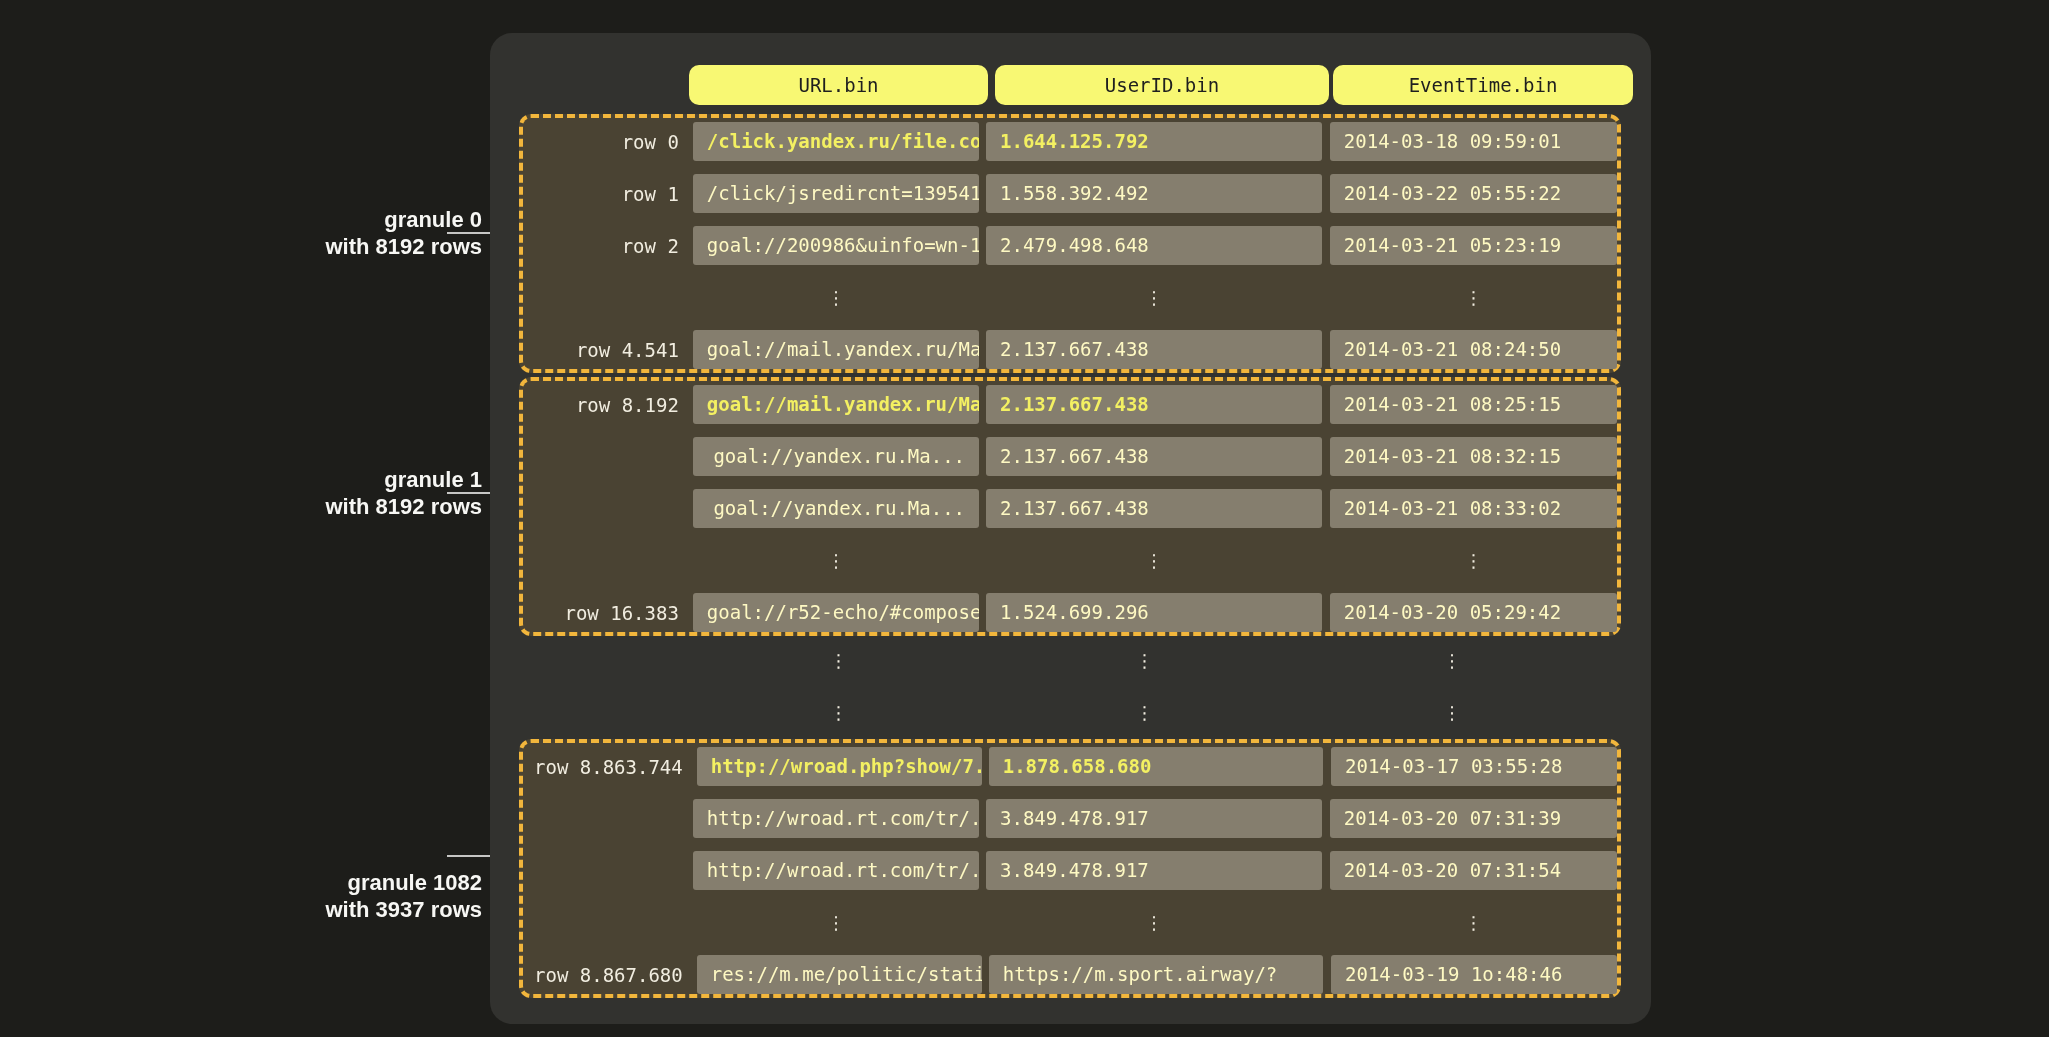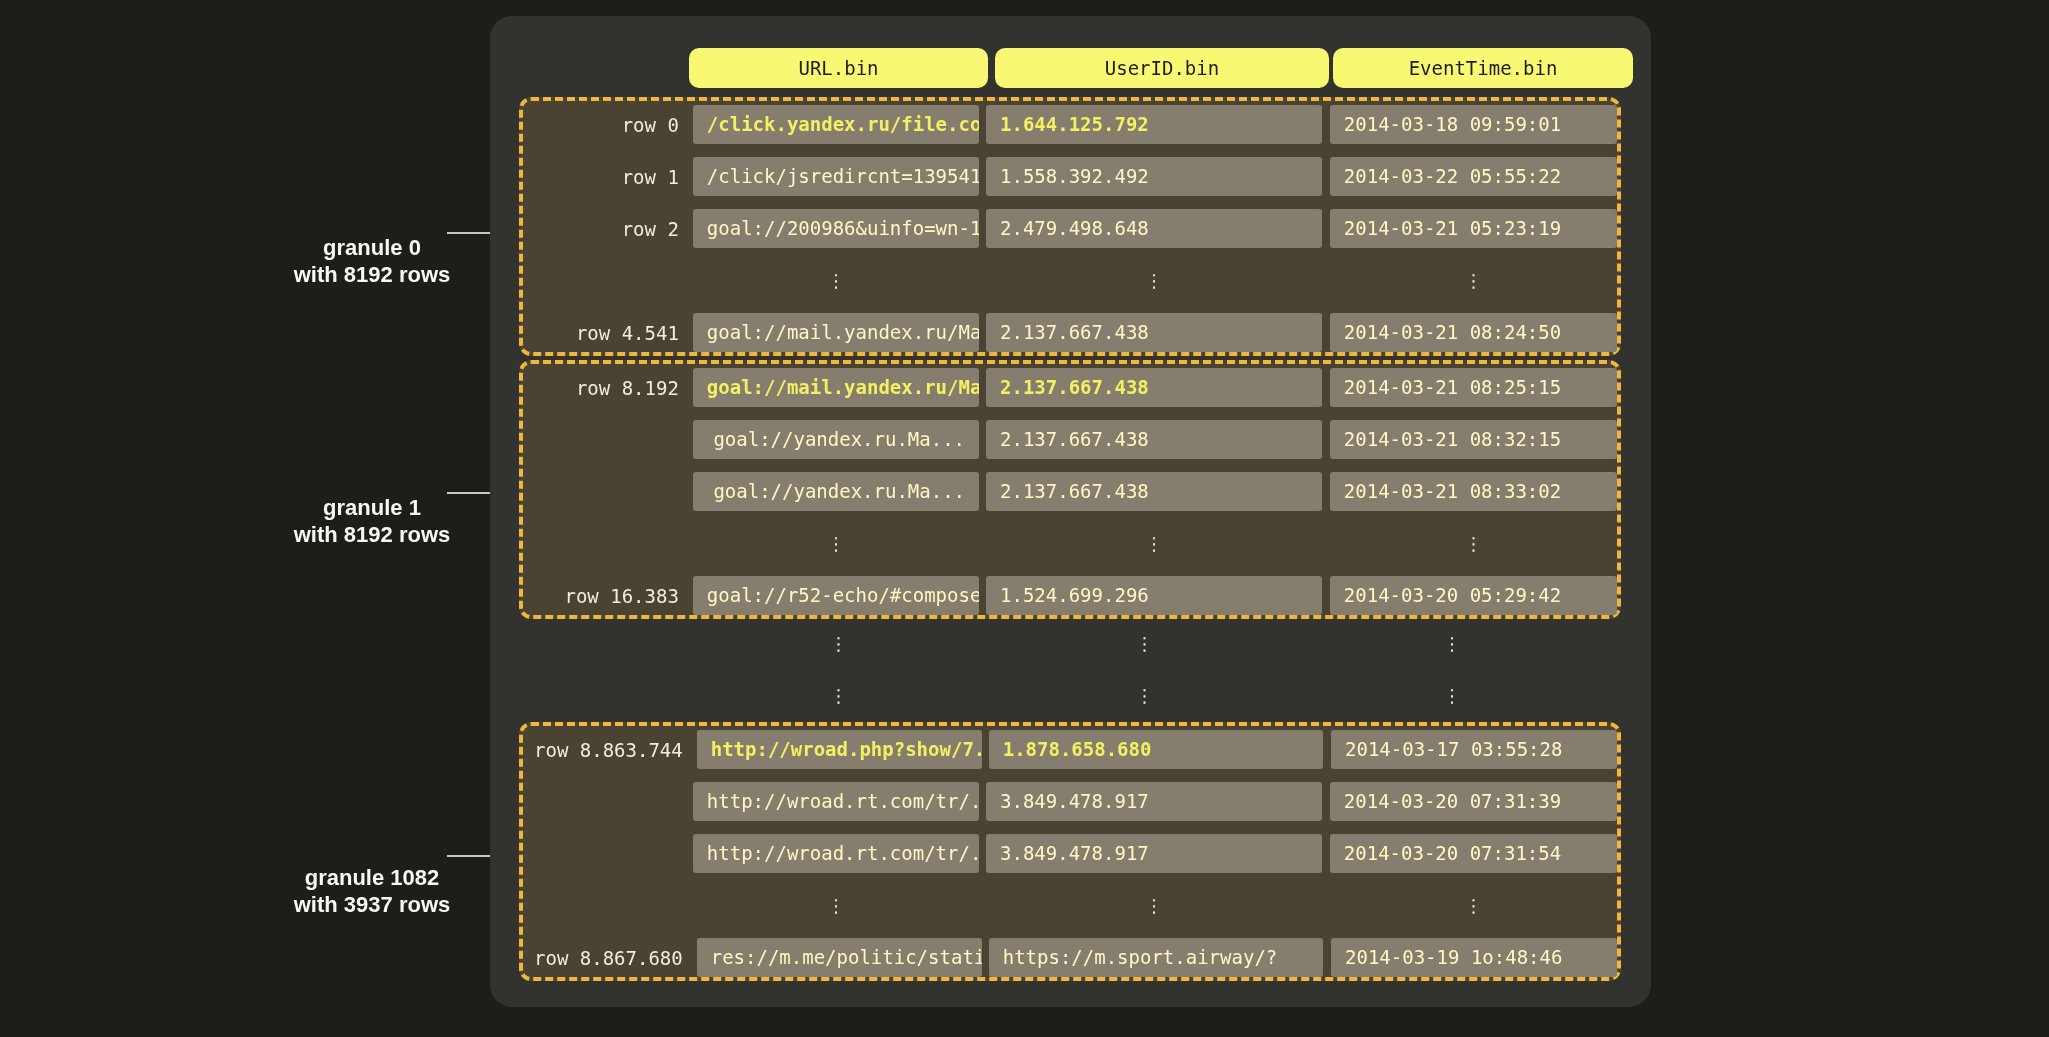--- a/index.html
+++ b/index.html
@@ -1,18 +1,18 @@
 <!DOCTYPE html>
 <html><head>
 <meta charset="utf-8">
 <style>
   html,body{margin:0;padding:0;width:2049px;height:1037px;background:#1d1d1a;overflow:hidden;}
   .stage{position:relative;width:2049px;height:1037px;font-family:"DejaVu Sans Mono",monospace;}
 
-  .panel{position:absolute;left:490px;top:16px;width:1161px;height:991px;
+  .panel{position:absolute;left:490px;top:33px;width:1161px;height:991px;
          background:#32322f;border-radius:22px;}
 
   .headers{position:absolute;top:32px;left:199px;display:flex;}
   .pill{height:40px;line-height:40px;background:#f8f873;border-radius:10px;
         text-align:center;color:#1f1f1f;font-size:19px;font-family:"DejaVu Sans Mono",monospace;}
   .pill.c1{width:299px;}
   .pill.c2{width:334px;margin-left:7px;}
   .pill.c3{width:300px;margin-left:4px;}
 
   .granule{position:absolute;left:29px;width:1102px;height:259px;background:#4a4333;
@@ -37,26 +37,26 @@
 
   .sep{position:absolute;left:33px;display:flex;height:39px;}
   .sep .spacer{width:166px;}
   .sep .ecell{height:39px;line-height:39px;text-align:center;color:#f1ede0;font-size:18px;}
   .sep .ecell.c1{width:299px;}
   .sep .ecell.c2{width:299px;margin-left:7px;}
   .sep .ecell.c3{width:300px;margin-left:8px;}
   .sep.s1{top:608px;}
   .sep.s2{top:660px;}
 
-  .glabel{position:absolute;left:262px;width:220px;text-align:center;color:#f7f7f4;
+  .glabel{position:absolute;left:262px;width:220px;text-align:right;color:#f7f7f4;
           font-family:"Liberation Sans",sans-serif;font-weight:bold;font-size:22px;
-          line-height:27px;margin-top:28px;}
+          line-height:27px;}
   .glabel.l0{top:206px;}
   .glabel.l1{top:466px;}
-  .glabel.l2{top:836px;}
+  .glabel.l2{top:869px;}
 
   .arrow{position:absolute;left:447px;width:58px;height:2px;background:#c6c6c4;}
   .arrow::after{content:'';position:absolute;right:-9px;top:-4px;width:0;height:0;
                 border-left:9px solid #c6c6c4;border-top:5px solid transparent;
                 border-bottom:5px solid transparent;}
   .arrow.a0{top:232px;}
   .arrow.a1{top:492px;}
   .arrow.a2{top:855px;}
 </style>
 </head>

